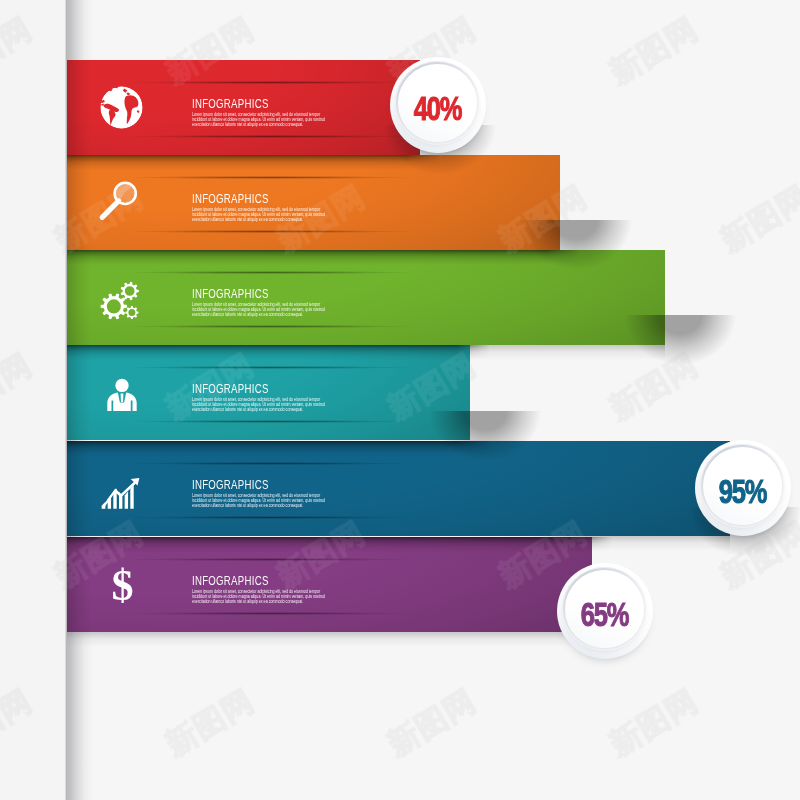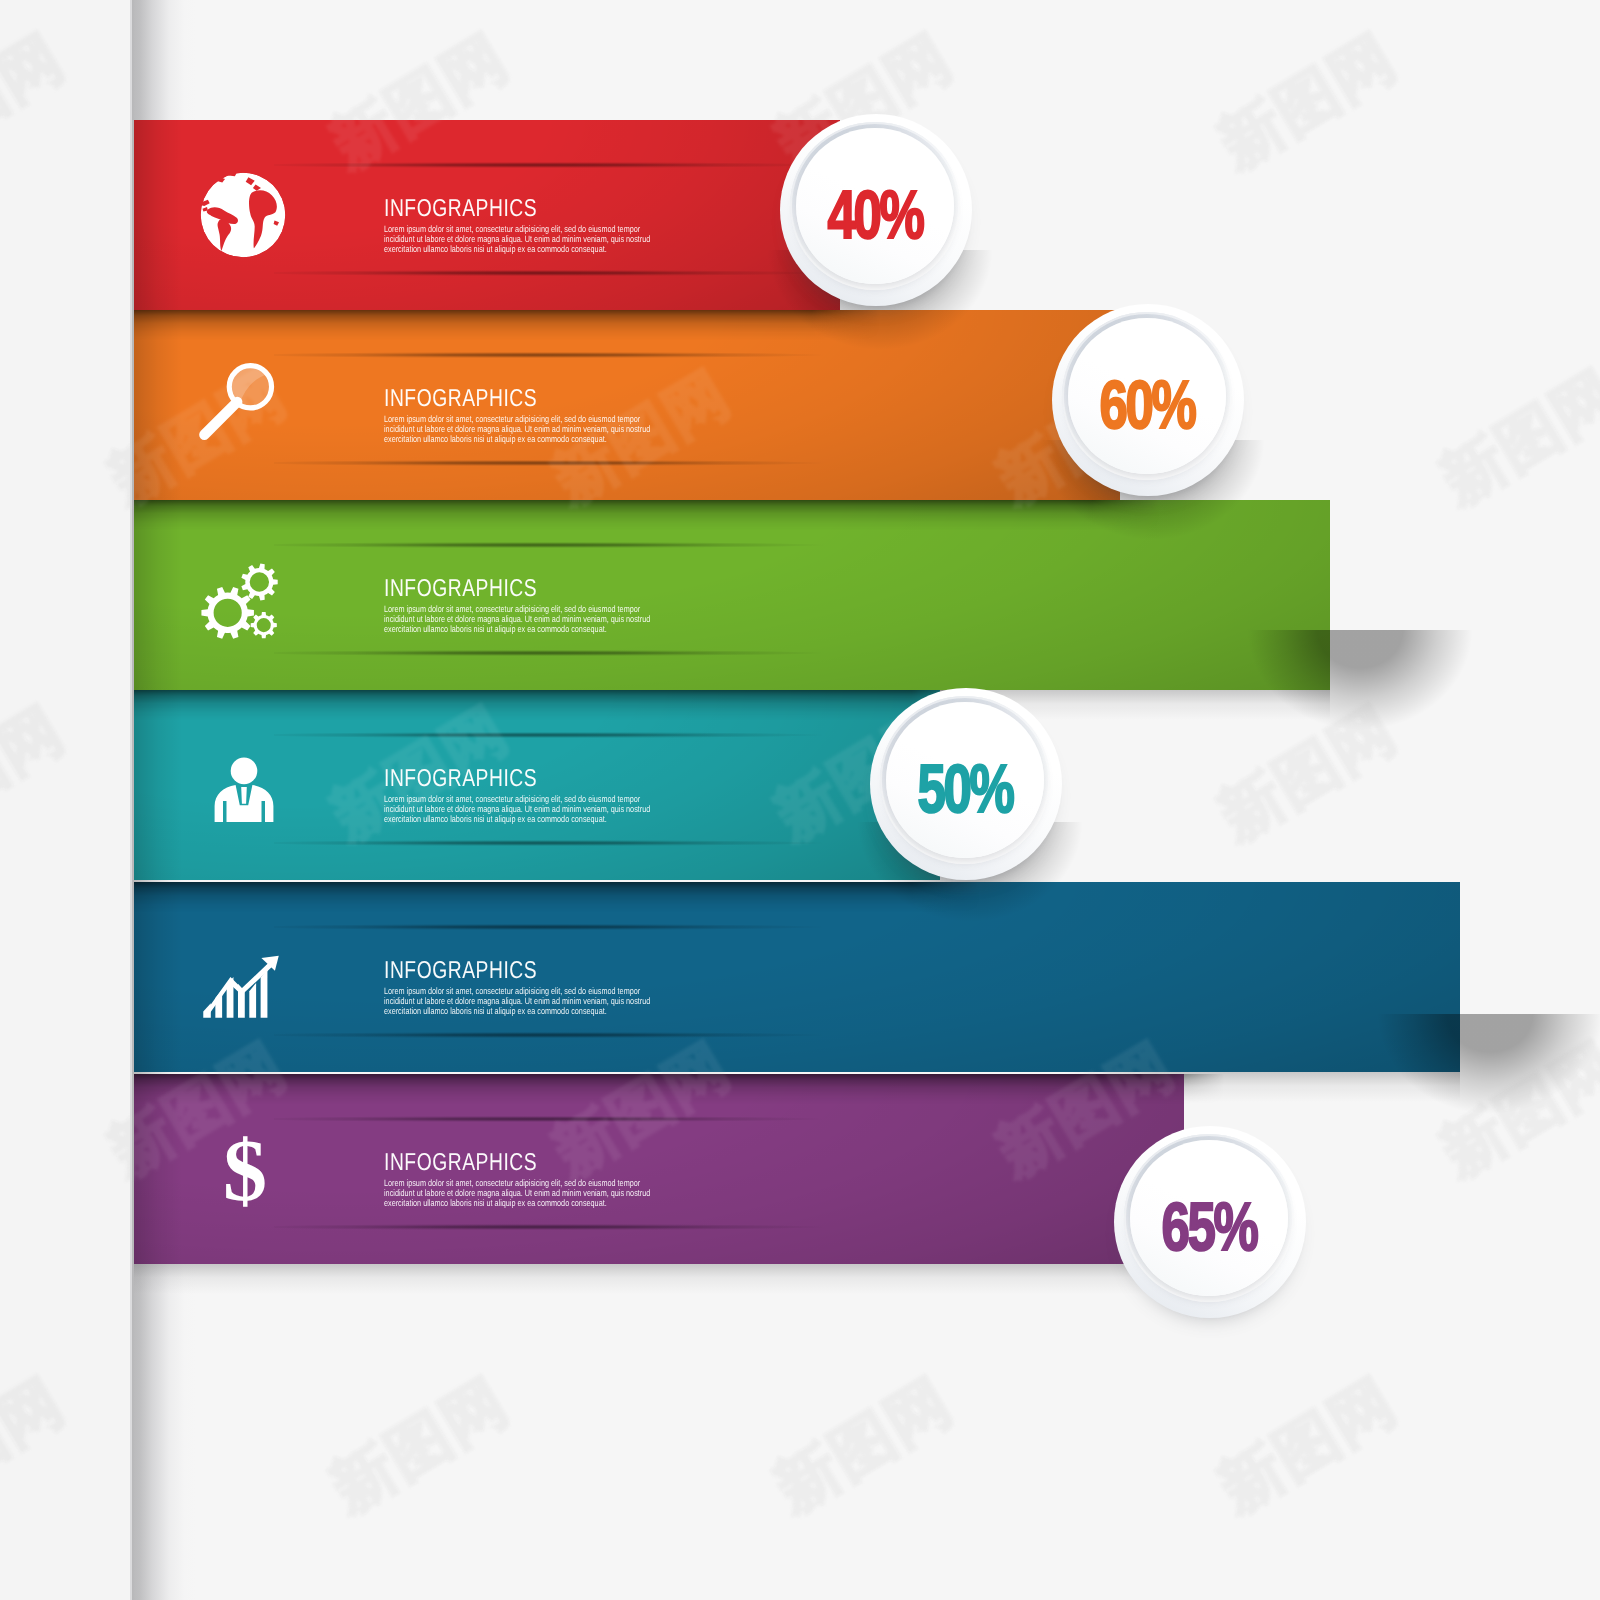--- a/index.html
+++ b/index.html
@@ -260,33 +260,26 @@
       <div class="wm" style="left: 384px; top: 702px;">新图网</div>
       <div class="wm" style="left: 606px; top: 702px;">新图网</div>
     </div>
 <div class="disc" style="left: 390px; top: 57px;">
       <div class="shadow"></div>
       <div class="ring"></div>
       <div class="ring2"></div>
       <div class="face"></div>
       <div class="pct" style="color:#dd282e;-webkit-text-stroke:1.1px #dd282e">40%</div>
     </div>
-    <div class="disc" style="left: 526px; top: 152px;">
+    <div class="disc" style="left: 695px; top: 440px;">
       <div class="shadow"></div>
       <div class="ring"></div>
       <div class="ring2"></div>
       <div class="face"></div>
-      <div class="pct" style="color:#ee7721;-webkit-text-stroke:1.1px #ee7721">60%</div>
-    </div>
-    <div class="disc" style="left: 435px; top: 344px;">
-      <div class="shadow"></div>
-      <div class="ring"></div>
-      <div class="ring2"></div>
-      <div class="face"></div>
-      <div class="pct" style="color:#1ea2a6;-webkit-text-stroke:1.1px #1ea2a6">50%</div>
+      <div class="pct" style="color:#116489;-webkit-text-stroke:1.1px #116489">95%</div>
     </div>
     <div class="disc" style="left: 557px; top: 563px;">
       <div class="shadow"></div>
       <div class="ring"></div>
       <div class="ring2"></div>
       <div class="face"></div>
       <div class="pct" style="color:#843c82;-webkit-text-stroke:1.1px #843c82">65%</div>
     </div>
   </div>
 

